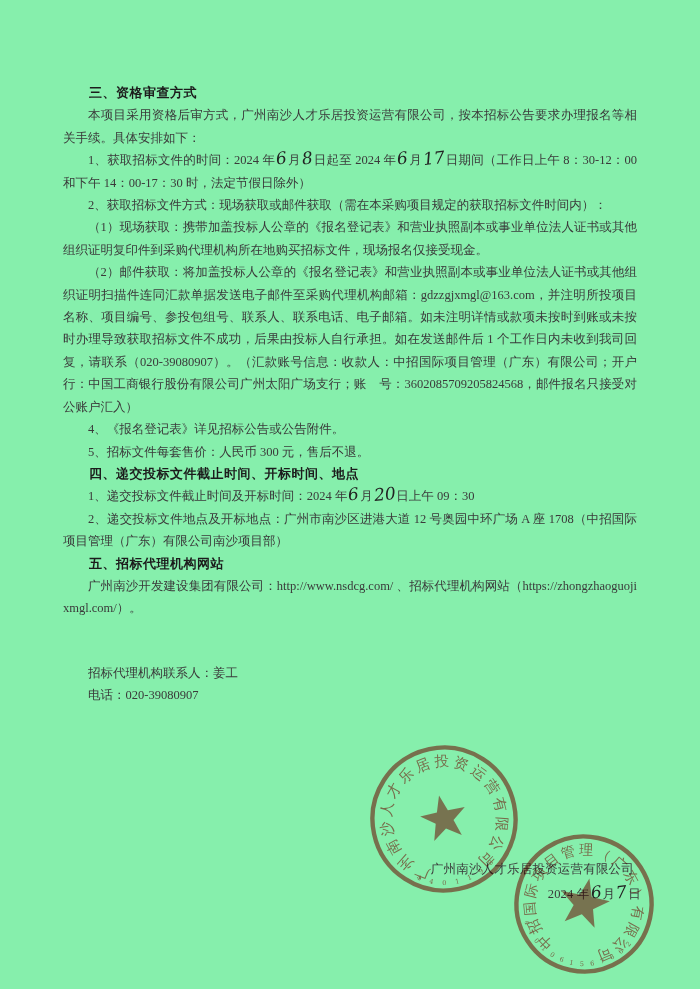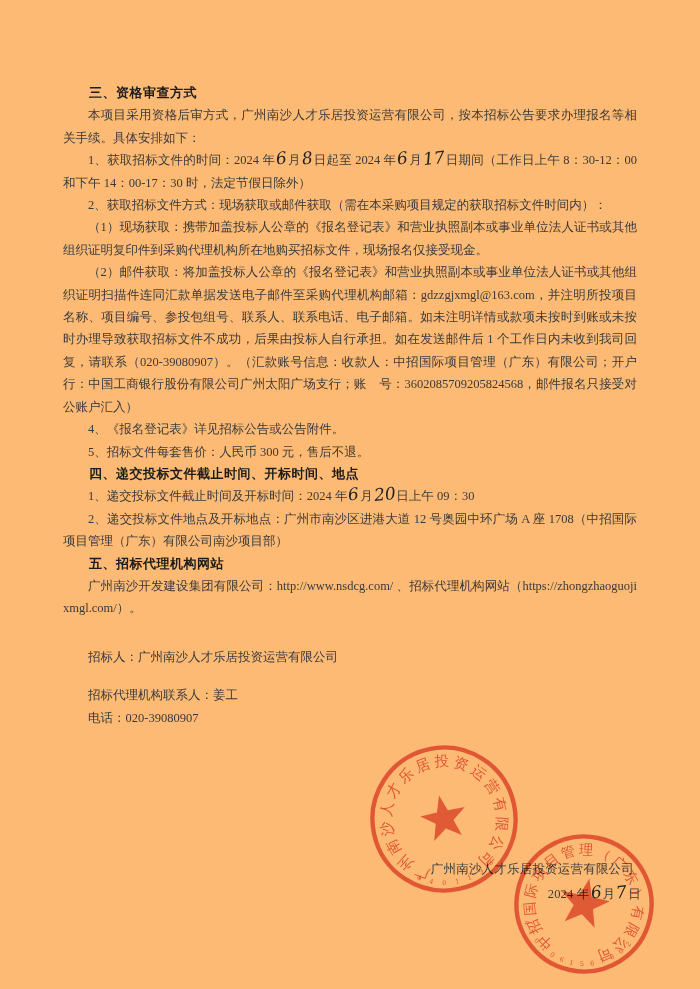--- a/index.html
+++ b/index.html
@@ -1,17 +1,17 @@
 <!DOCTYPE html>
 <html><head>
 <meta charset="utf-8">
 <style>
   html,body{margin:0;padding:0;background:#ffffff;}
   .page{
-    position:relative;width:700px;height:989px;background:#fdba74;overflow:hidden;
+    position:relative;width:700px;height:989px;background:#86efac;overflow:hidden;
     font-family:"Liberation Serif","DejaVu Serif",serif;
   }
   .doc{
     position:absolute;left:63px;top:82px;width:574px;
     color:#3a3a3a;font-size:12.5px;line-height:22.4px;
     text-align:justify;word-break:break-all;
   }
   .doc p{margin:0;text-indent:2em;}
   .doc p.heading{font-weight:bold;color:#1c1c1c;font-size:13px;letter-spacing:.5px;}
   .hw{
@@ -41,21 +41,20 @@
       <p><span>（1）现场获取：携带加盖投标人公章的《报名登记表》和营业执照副本或事业单位法人证书或其他组织证明复印件到采购代理机构所在地购买招标文件，现场报名仅接受现金。</span></p>
       <p><span>（2）邮件获取：将加盖投标人公章的《报名登记表》和营业执照副本或事业单位法人证书或其他组织证明扫描件连同汇款单据发送电子邮件至采购代理机构邮箱：gdzzgjxmgl@163.com，并注明所投项目名称、项目编号、参投包组号、联系人、联系电话、电子邮箱。如未注明详情或款项未按时到账或未按时办理导致获取招标文件不成功，后果由投标人自行承担。如在发送邮件后 1 个工作日内未收到我司回复，请联系（020-39080907）。（汇款账号信息：收款人：中招国际项目管理（广东）有限公司；开户行：中国工商银行股份有限公司广州太阳广场支行；账　号：3602085709205824568，邮件报名只接受对公账户汇入）</span></p>
       <p><span>4、《报名登记表》详见招标公告或公告附件。</span></p>
       <p><span>5、招标文件每套售价：人民币 300 元，售后不退。</span></p>
       <p class="heading"><span>四、递交投标文件截止时间、开标时间、地点</span></p>
       <p><span>1、递交投标文件截止时间及开标时间：2024 年</span><span class="hw">6</span><span>月</span><span class="hw">20</span><span>日上午 09：30</span></p>
       <p><span>2、递交投标文件地点及开标地点：广州市南沙区进港大道 12 号奥园中环广场 A 座 1708（中招国际项目管理（广东）有限公司南沙项目部）</span></p>
       <p class="heading"><span>五、招标代理机构网站</span></p>
       <p><span>广州南沙开发建设集团有限公司：http://www.nsdcg.com/ 、招标代理机构网站（https://zhongzhaoguojixmgl.com/）。</span></p>
       <div style="height: 26px;"></div>
-      <p><span>招标人：广州南沙人才乐居投资运营有限公司</span></p>
       <div style="height: 16px;"></div>
       <p><span>招标代理机构联系人：姜工</span></p>
       <p><span>电话：020-39080907</span></p>
     </div>
 
   <div class="sig sig-bidder">广州南沙人才乐居投资运营有限公司</div>
   <div class="sig sig-date" id="sig-date"><span>2024 年</span><span class="hw">6</span><span>月</span><span class="hw">7</span><span>日</span></div>
 
   <div class="stamp" id="stamp1" style="left: 365px; top: 740px;">
       <svg width="158" height="158" viewBox="0 0 158 158">

